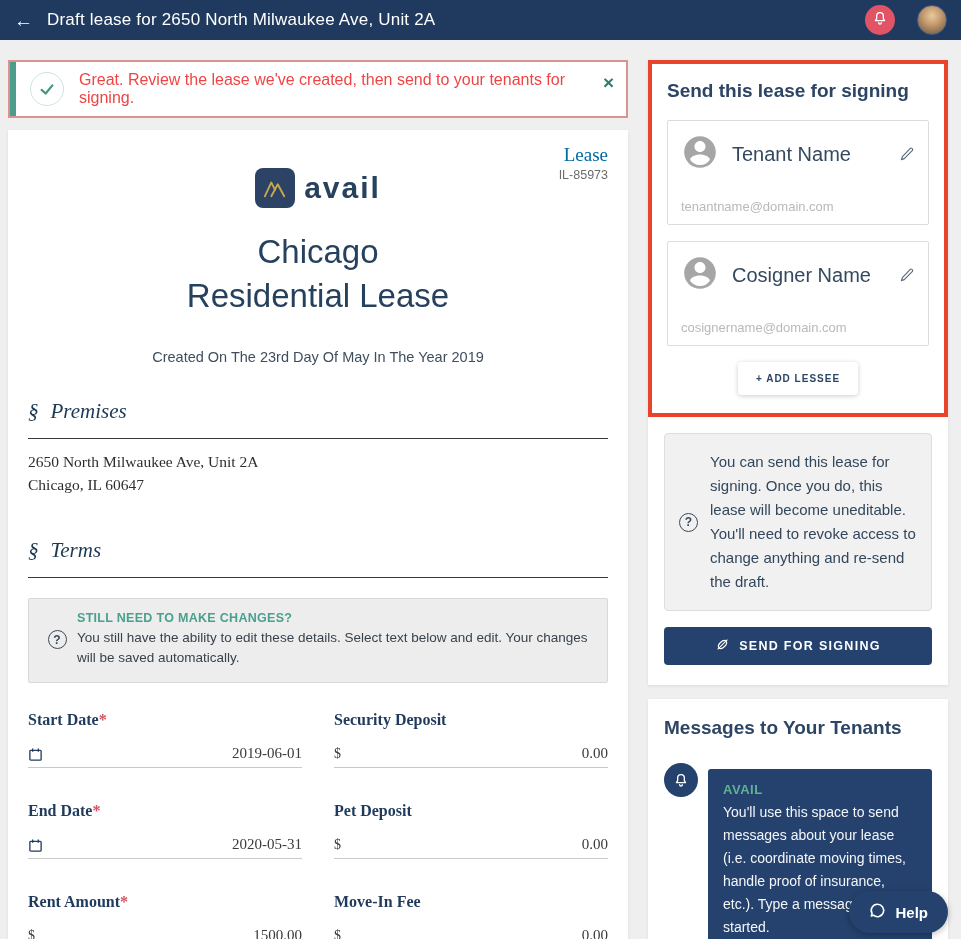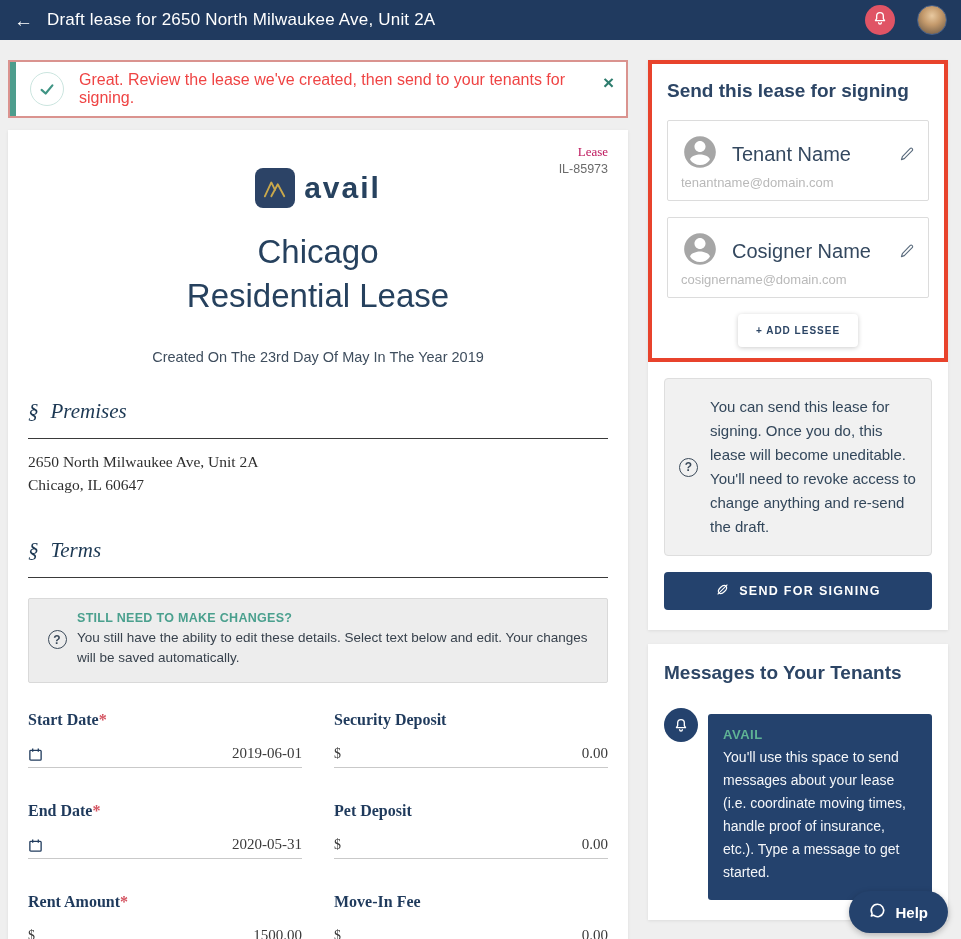--- a/index.html
+++ b/index.html
@@ -32,21 +32,21 @@
            justify-content:center; flex-shrink:0; }
   .alert-text { color:#ef4444; font-size:16px; margin-left:15px; flex:1; }
   .alert-close { color:#2e7d6e; font-size:19px; font-weight:bold; cursor:pointer;
            align-self:flex-start; margin-top:2px; line-height:1; }
 
   
   .lease-card { background:#fff; margin-top:12px; position:relative;
                 padding:16px 20px 30px; min-height:800px;
                 box-shadow:0 1px 3px rgba(0,0,0,.08); }
   .lease-ref { position:absolute; top:14px; right:20px; text-align:right; }
-  .lease-ref-type { font-family:"Liberation Serif", serif; font-size:13px; color:#be185d; }
+  .lease-ref-type { font-family:"Liberation Serif", serif; font-size:19px; color:#0369a1; }
   .lease-ref-id { font-size:12.5px; color:#6b6b6b; margin-top:2px; }
 
   .brand-row { display:flex; align-items:center; justify-content:center;
                gap:9px; margin-top:22px; }
   .brand-mark { width:40px; height:40px; border-radius:8px; background:#2c4366;
                 display:flex; align-items:center; justify-content:center; }
   .brand-word { font-size:30px; font-weight:600; color:#27425f; letter-spacing:2px;
                 text-transform:lowercase; }
 
   .lease-title { text-align:center; font-size:33px; font-weight:500; color:#26415e;
@@ -81,28 +81,28 @@
   .req { color:#d45360; }
   .field-row { display:flex; align-items:flex-end; border-bottom:1px solid #c9c9c9;
                padding-bottom:5px; margin-top:15px; min-height:24px; cursor:text; }
   .field-prefix { font-family:"Liberation Serif", serif; font-size:14px; color:#3a3a3a; }
   .field-value { margin-left:auto; font-family:"Liberation Serif", serif;
                  font-size:15px; color:#3a3a3a; }
   .cal-icon { display:inline-flex; }
 
   
   .signing-card { background:#fff; box-shadow:0 1px 3px rgba(0,0,0,.08); }
-  .highlight-region { border:4px solid #e8432c; padding:14px 15px 11px; }
+  .highlight-region { border:4px solid #e8432c; padding:14px 15px 18px; }
   .signing-title { font-size:19px; color:#2c4565; font-weight:600; margin:2px 0 18px; }
   .lessee-box { border:1px solid #dcdcdc; border-radius:2px; padding:12px 13px 10px;
                 margin-bottom:16px; }
   .lessee-top { display:flex; align-items:center; gap:13px; }
   .lessee-name { font-size:20px; color:#34485f; }
   .pencil-btn { margin-left:auto; cursor:pointer; display:flex; }
-  .lessee-email { font-size:13px; color:#b9b9b9; margin-top:0; }
+  .lessee-email { font-size:13px; color:#b9b9b9; margin-top:24px; }
   .add-lessee-btn { display:block; margin:6px auto 0; background:#fff; border:none;
                     border-radius:4px; box-shadow:0 1px 5px rgba(0,0,0,.2);
                     padding:11px 18px; color:#2c4565; font-weight:bold; font-size:10px;
                     letter-spacing:1px; cursor:pointer;
                     font-family:"Liberation Sans", sans-serif; }
   .signing-lower { padding:16px 16px 20px; }
   .side-notice { display:flex; align-items:center; gap:12px; background:#f1f1f1;
                  border:1px solid #dedede; border-radius:4px; padding:16px 14px; }
   .side-notice-text { font-size:15px; color:#33475b; line-height:1.6; }
   .send-signing-btn { width:100%; margin-top:16px; background:#24426d; border:none;

